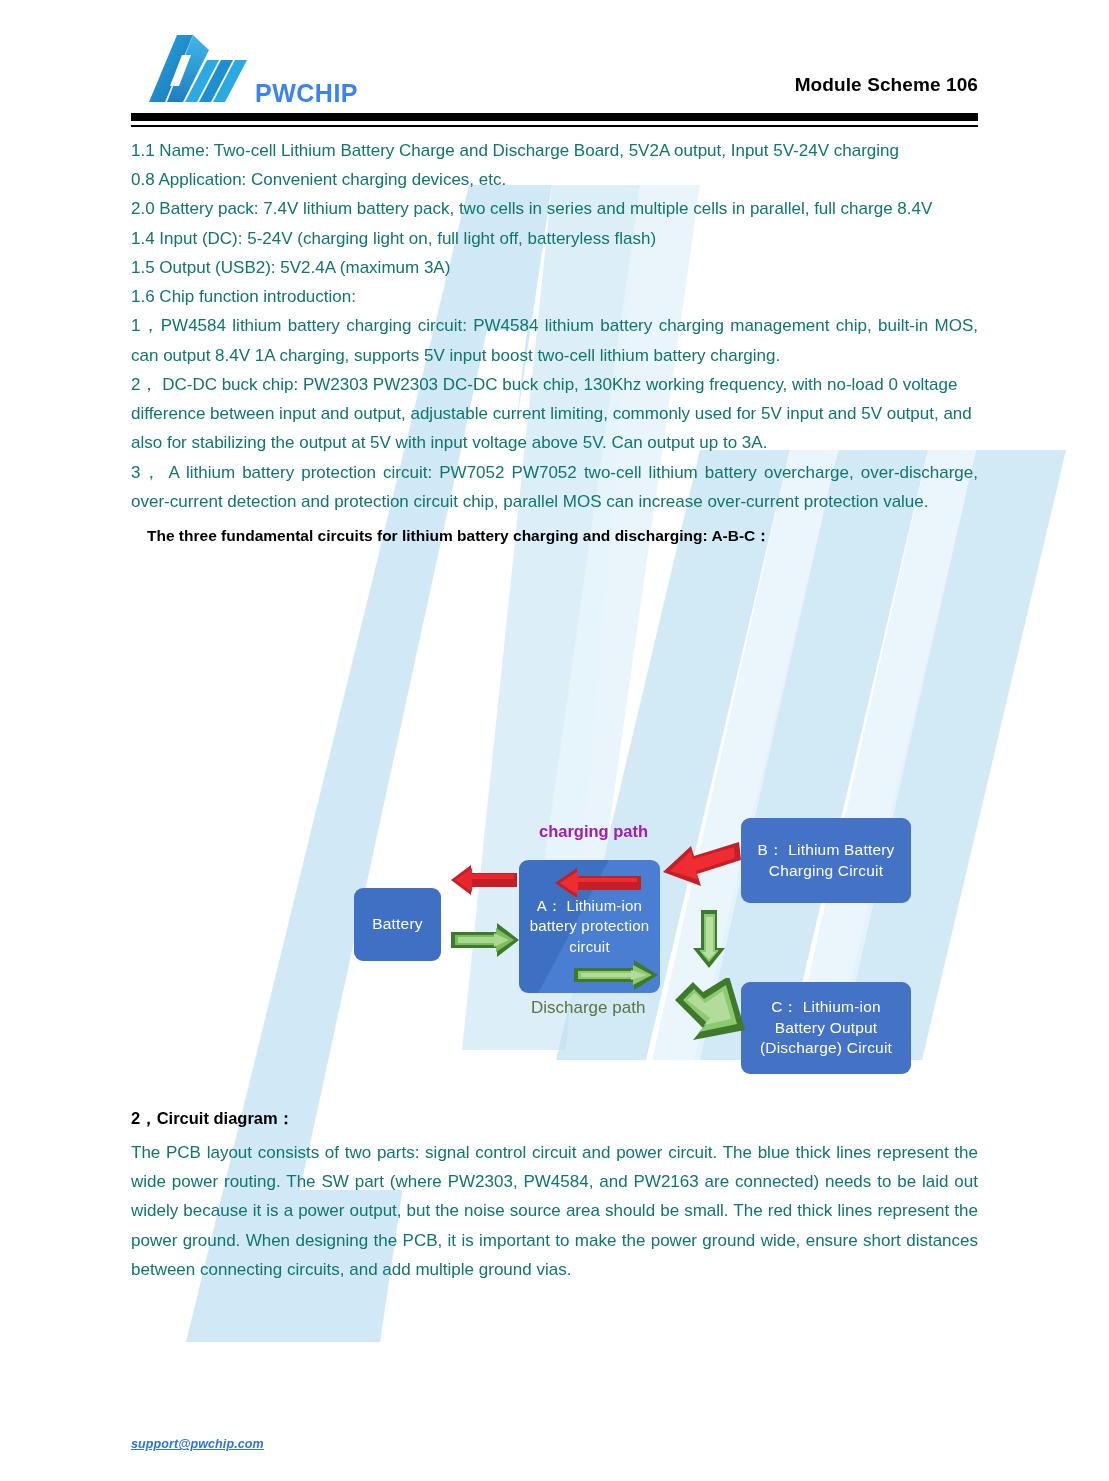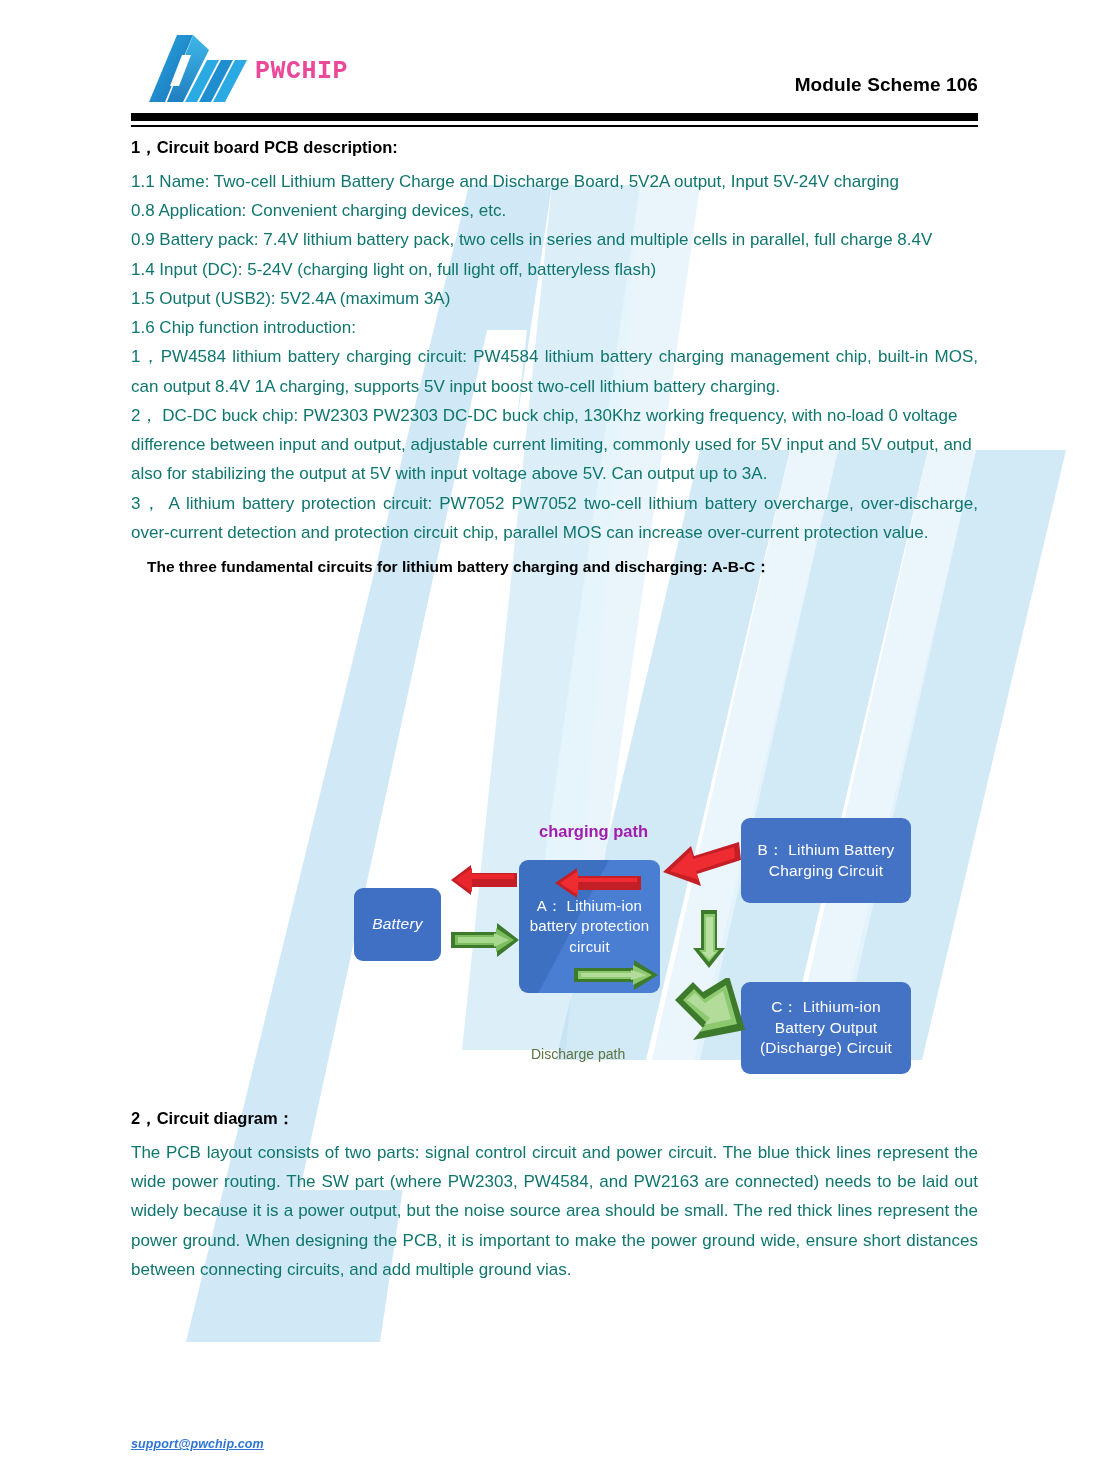--- a/index.html
+++ b/index.html
@@ -36,27 +36,27 @@
     z-index: 3;
   }
   #logo-wrap {
     position: absolute;
     left: 18px; top: 8px;
     display: flex;
     align-items: flex-end;
   }
   #logo-mark { display: block; }
   #logo-text {
-    font-family: Liberation Mono, monospace;
+    font-family: Liberation Sans, sans-serif;
     font-size: 25px;
     font-weight: 700;
-    color: #ec4899;
+    color: #3b82f6;
     letter-spacing: 0.5px;
     margin-left: -6px;
-    margin-bottom: 22px;
+    margin-bottom: 0;
     white-space: nowrap;
   }
   #doc-title {
     position: absolute;
     right: 0; top: 52px;
     font-size: 19px;
     font-weight: 700;
     color: #000000;
     white-space: nowrap;
     letter-spacing: 0.1px;
@@ -126,21 +126,20 @@
     font-size: 15.5px;
     line-height: 1.34;
     letter-spacing: 0.2px;
     box-sizing: border-box;
     padding: 4px 8px;
   }
   #box-battery {
     left: 223px; top: 78px;
     width: 87px; height: 73px;
     background: #3f70c4;
-    font-style: italic;
   }
   #box-a {
     left: 388px; top: 50px;
     width: 141px; height: 133px;
     background: linear-gradient(118deg, #3d70c0 0%, #3d70c0 42%, #4a7ed2 43%, #4a7ed2 100%);
     font-size: 15px;
   }
   #box-b {
     left: 610px; top: 8px;
     width: 170px; height: 85px;
@@ -158,22 +157,21 @@
   }
   #label-charging {
     left: 408px; top: 12px;
     color: #a21caf;
     font-weight: 700;
     font-size: 16.5px;
   }
   #label-discharge {
     left: 400px; top: 188px;
     color: #5d7342;
-    font-size: 14px;
-    margin-top: 48px;
+    font-size: 17px;
   }
   .arrow-svg { position: absolute; }
 
   
   #footer {
     position: absolute;
     left: 131px; top: 1434px;
     z-index: 3;
     font-style: italic;
   }
@@ -232,24 +230,23 @@
         <polygon points="86,30 98,30 76,72 64,72" fill="#2aa9e2"></polygon>
       </svg>
       <span id="logo-text">PWCHIP</span>
     </div>
     <div id="doc-title">Module Scheme 106</div>
   </div>
   <div id="rule-thick"></div>
   <div id="rule-thin"></div>
 
   <div id="content">
-    <div class="h-num">1，Circuit board PCB description:</div>
     <p class="body">1.1 Name: Two-cell Lithium Battery Charge and Discharge Board, 5V2A output, Input 5V-24V charging</p>
     <p class="body nojust">0.8 Application: Convenient charging devices, etc.</p>
-    <p class="body">0.9 Battery pack: 7.4V lithium battery pack, two cells in series and multiple cells in parallel, full charge 8.4V</p>
+    <p class="body">2.0 Battery pack: 7.4V lithium battery pack, two cells in series and multiple cells in parallel, full charge 8.4V</p>
     <p class="body nojust">1.4 Input (DC): 5-24V (charging light on, full light off, batteryless flash)</p>
     <p class="body nojust">1.5 Output (USB2): 5V2.4A (maximum 3A)</p>
     <p class="body nojust">1.6  Chip function introduction:</p>
     <p class="body">1，PW4584 lithium battery charging circuit: PW4584 lithium battery charging management chip, built-in MOS, can output 8.4V 1A charging, supports 5V input boost two-cell lithium battery charging.</p>
     <p class="body nojust">2， DC-DC buck chip: PW2303 PW2303 DC-DC buck chip, 130Khz working frequency, with no-load 0 voltage difference between input and output, adjustable current limiting, commonly used for 5V input and 5V output, and also for stabilizing the output at 5V with input voltage above 5V. Can output up to 3A.</p>
     <p class="body">3， A lithium battery protection circuit: PW7052 PW7052 two-cell lithium battery overcharge, over-discharge, over-current detection and protection circuit chip, parallel MOS can increase over-current protection value.</p>
     <div class="caption-bold">The three fundamental circuits for lithium battery charging and discharging: A-B-C：</div>
   </div>
 
   <div id="diagram">

